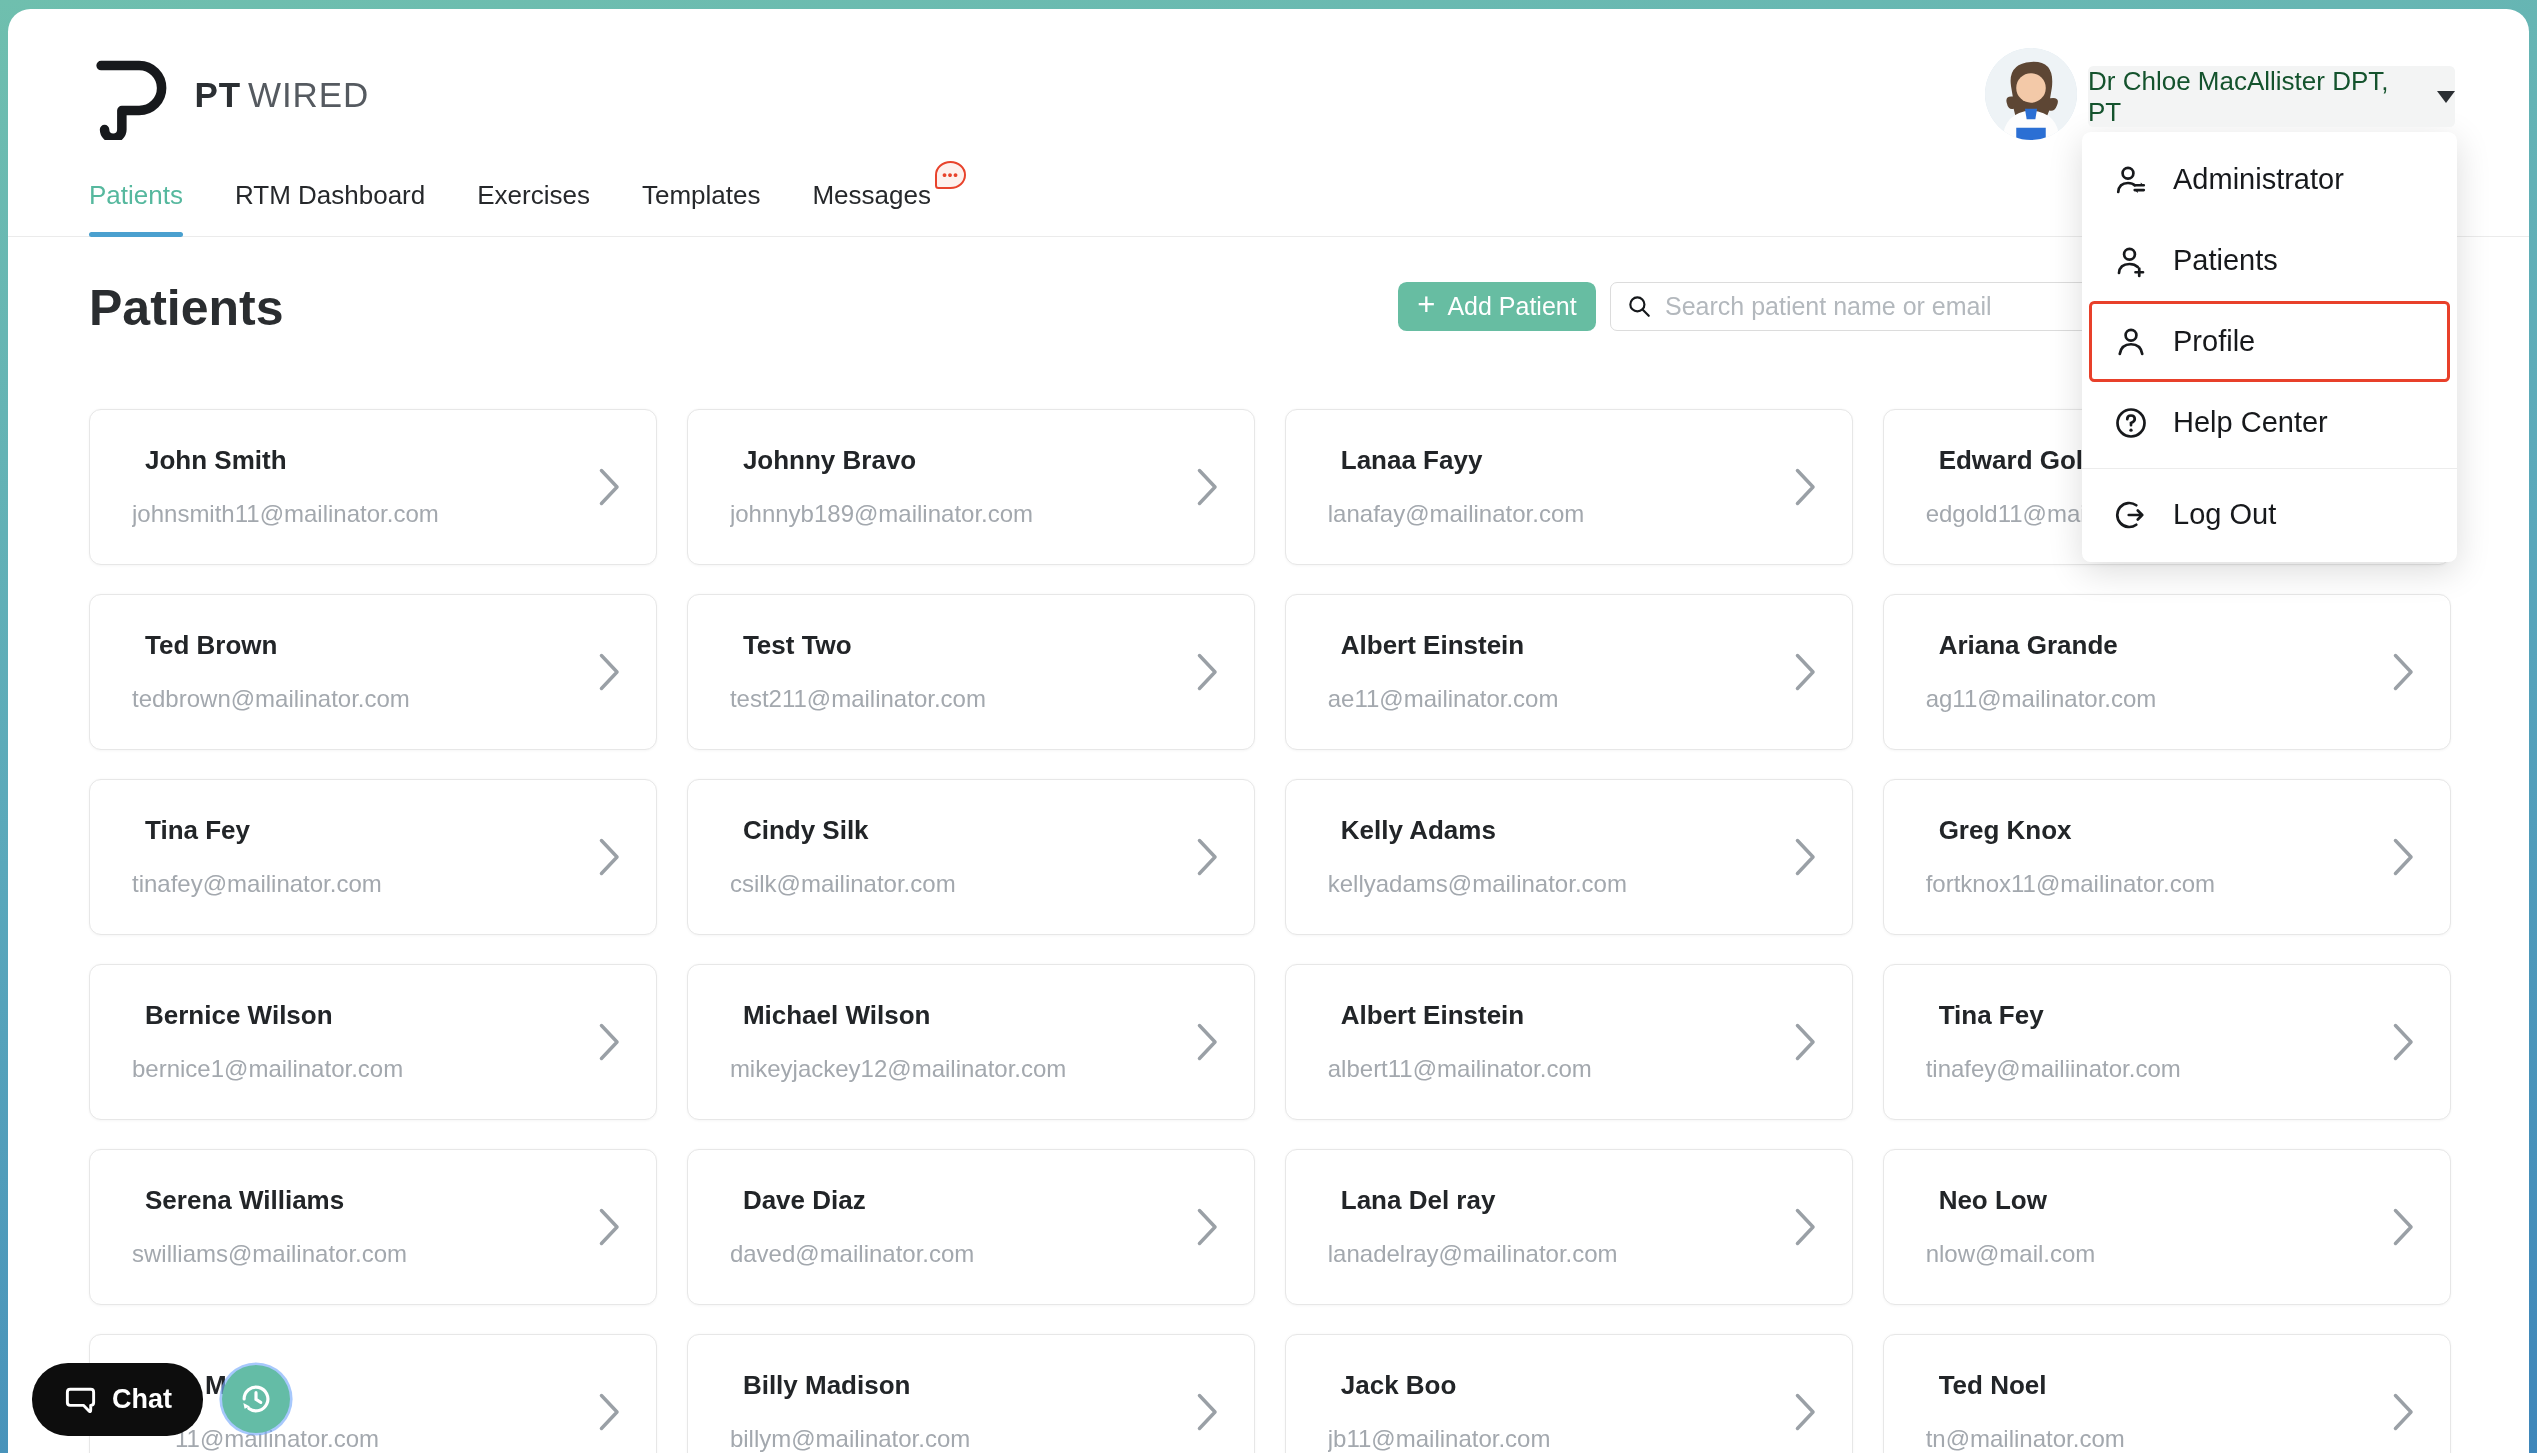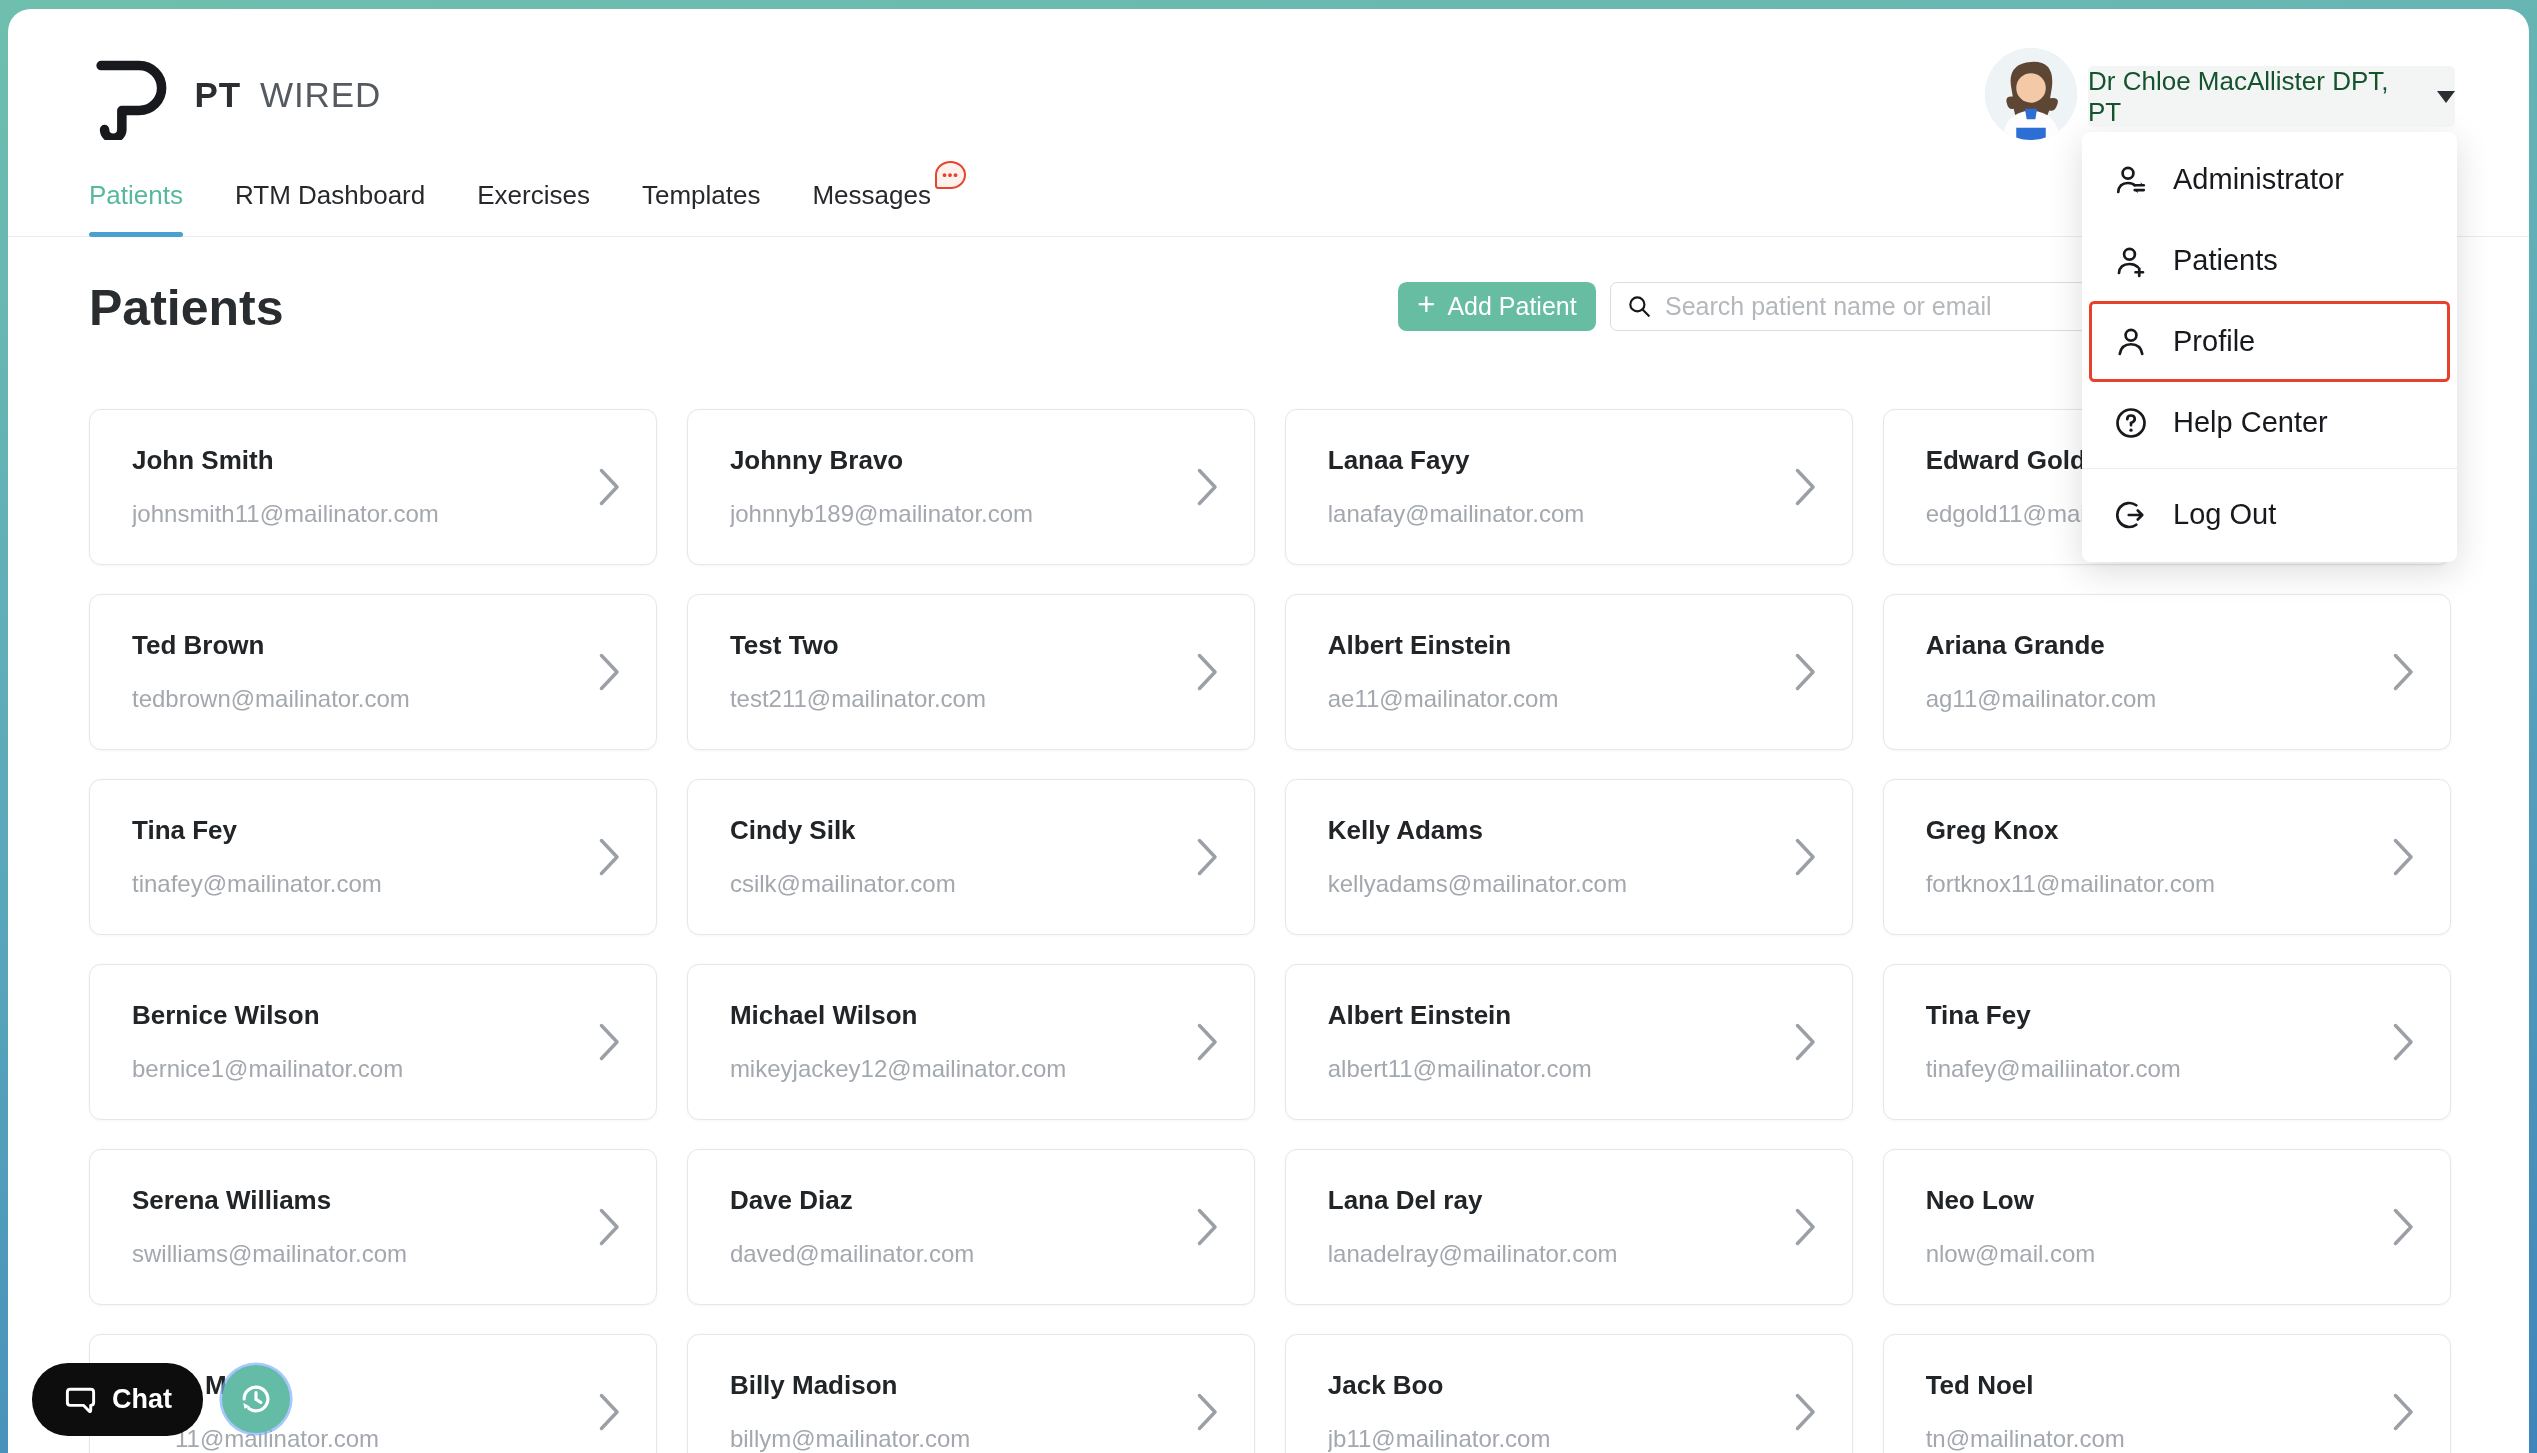--- a/index.html
+++ b/index.html
@@ -8,21 +8,21 @@
     background:linear-gradient(172deg,#6fbfae 0%, #5aa8bb 48%, #3e86ba 100%); }
 
   
   .sheet { position:absolute; left:7.8px; top:8.7px; right:7.8px; bottom:-26px;
     background:#ffffff; border-radius:22.5px; }
 
   
   .logo { position:absolute; left:89px; top:50px; display:flex; align-items:center; gap:22.5px; z-index:2; }
   .logo svg { display:block; }
   .logo-text { font-size:35px; letter-spacing:0.9px; color:#555a60; }
-  .logo-text b { color:#2b2f33; font-weight:700; margin-right:19px; }
+  .logo-text b { color:#2b2f33; font-weight:700; margin-right:7px; }
 
   .avatar { position:absolute; left:1985px; top:48px; width:92px; height:92px; border-radius:50%;
     overflow:hidden; background:#dfe9f0; z-index:6; }
   .user-pill { position:absolute; left:2088px; top:66px; width:367px; height:61px; background:#f3f4f4;
     border-radius:5.2px; display:flex; align-items:center; justify-content:center; gap:17.3px;
     font-size:26px; color:#14532d; z-index:6; cursor:pointer; }
   .caret { width:0; height:0; border-left:9.5px solid transparent; border-right:9.5px solid transparent;
     border-top:12px solid #2b2f33; }
 
   
@@ -48,21 +48,21 @@
   .search-wrap input { width:100%; height:100%; border:1.7px solid #dcdcdc; border-radius:7px;
     padding:0 17.3px 0 54px; font-size:25px; color:#333; outline:none; font-family:inherit; }
   .search-wrap input::placeholder { color:#b3b8bd; }
   .search-wrap svg { position:absolute; left:15.6px; top:11.3px; }
 
   
   .grid { position:absolute; left:89px; top:409px; width:2362px; display:grid;
     grid-template-columns:repeat(4, 1fr); column-gap:29.5px; row-gap:29px; z-index:2; }
   .card { position:relative; height:156px; background:#fff; border:0.9px solid #e7e7e7; border-radius:12px;
     box-shadow:0 0.9px 2.6px rgba(0,0,0,0.04); padding:35px 78px 0 42px; cursor:pointer; }
-  .card .p-name { font-size:26px; font-weight:700; color:#222528; white-space:nowrap; overflow:hidden; }
+  .card .p-name { font-size:26px; font-weight:700; color:#222528; white-space:nowrap; overflow:hidden;margin-left:13px; }
   .card .p-email { margin-top:24px; font-size:24px; color:#a3a8ae; white-space:nowrap; overflow:hidden; }
   .card .chev { position:absolute; right:36px; top:57px; }
   .card.obscured .p-name { margin-left:73px; }
   .card.obscured .p-email { margin-left:43px; }
 
   
   .menu { position:absolute; left:2082px; top:132px; width:375px; background:#ffffff; border-radius:8.7px;
     box-shadow:0 8.7px 35px rgba(0,0,0,0.14); z-index:5; padding:7px 0; }
   .menu-item { display:flex; align-items:center; gap:24px; height:81px; padding:0 4px 0 31px;
     font-size:29px; color:#17191c; cursor:pointer; }

